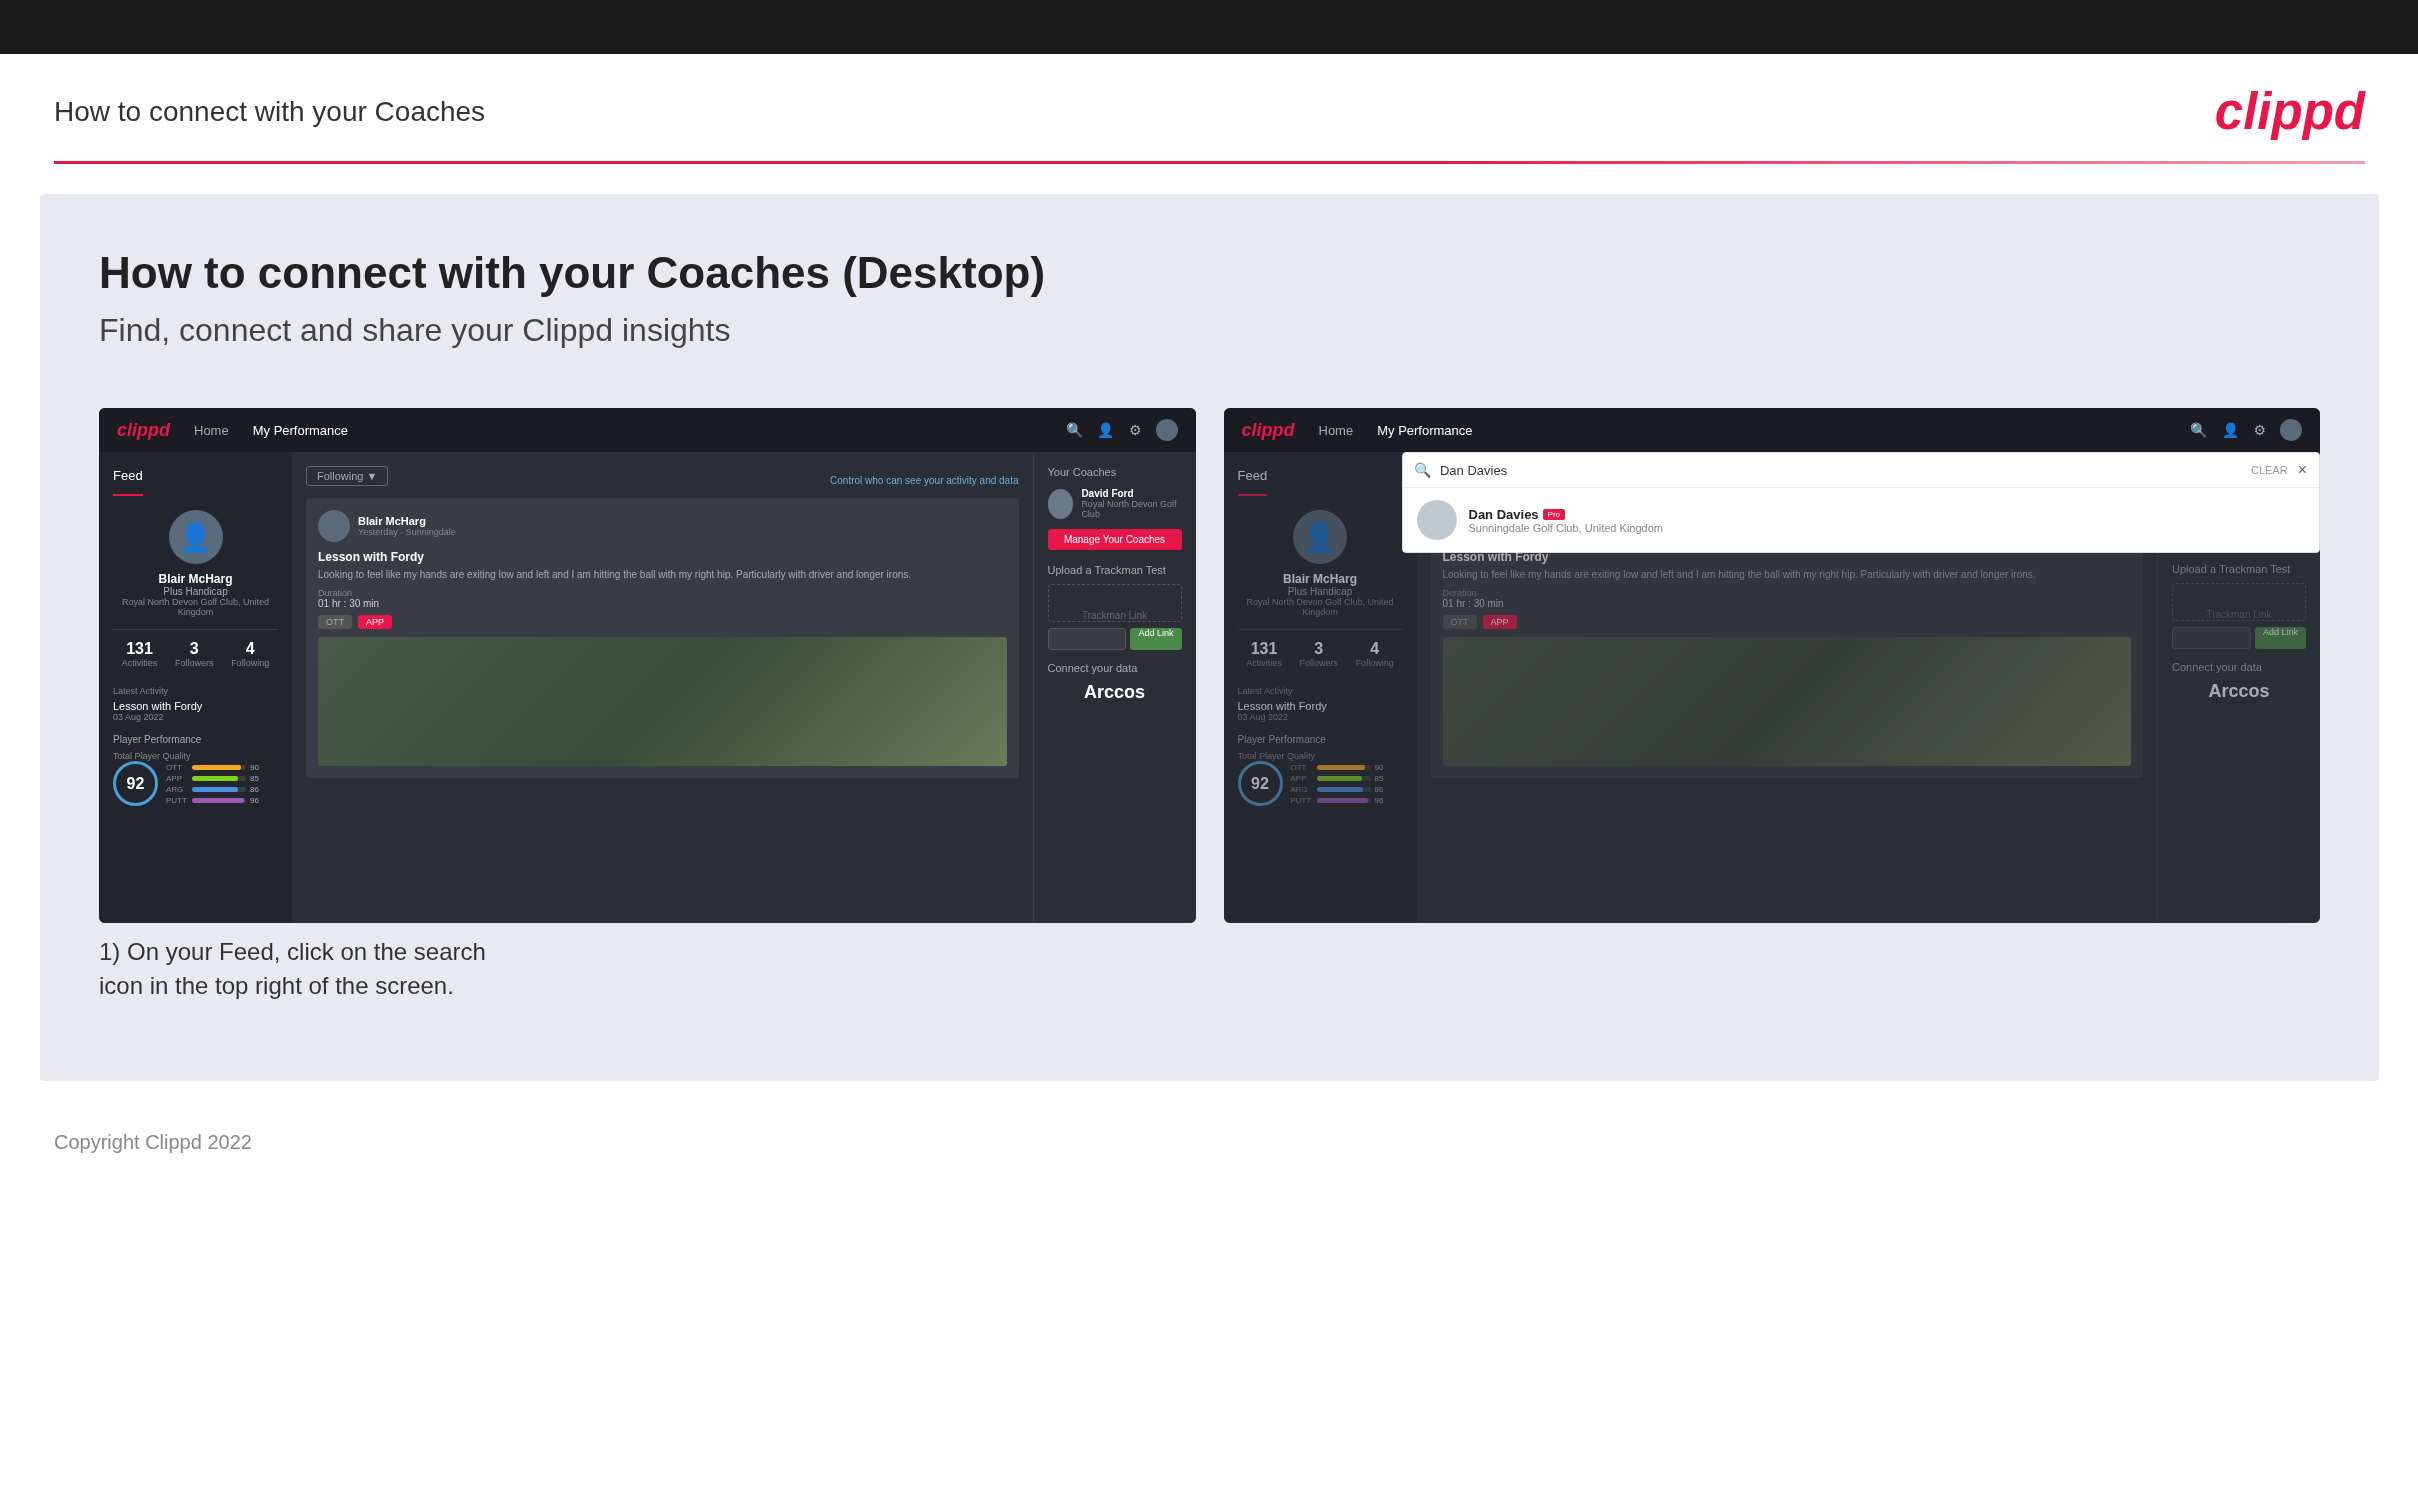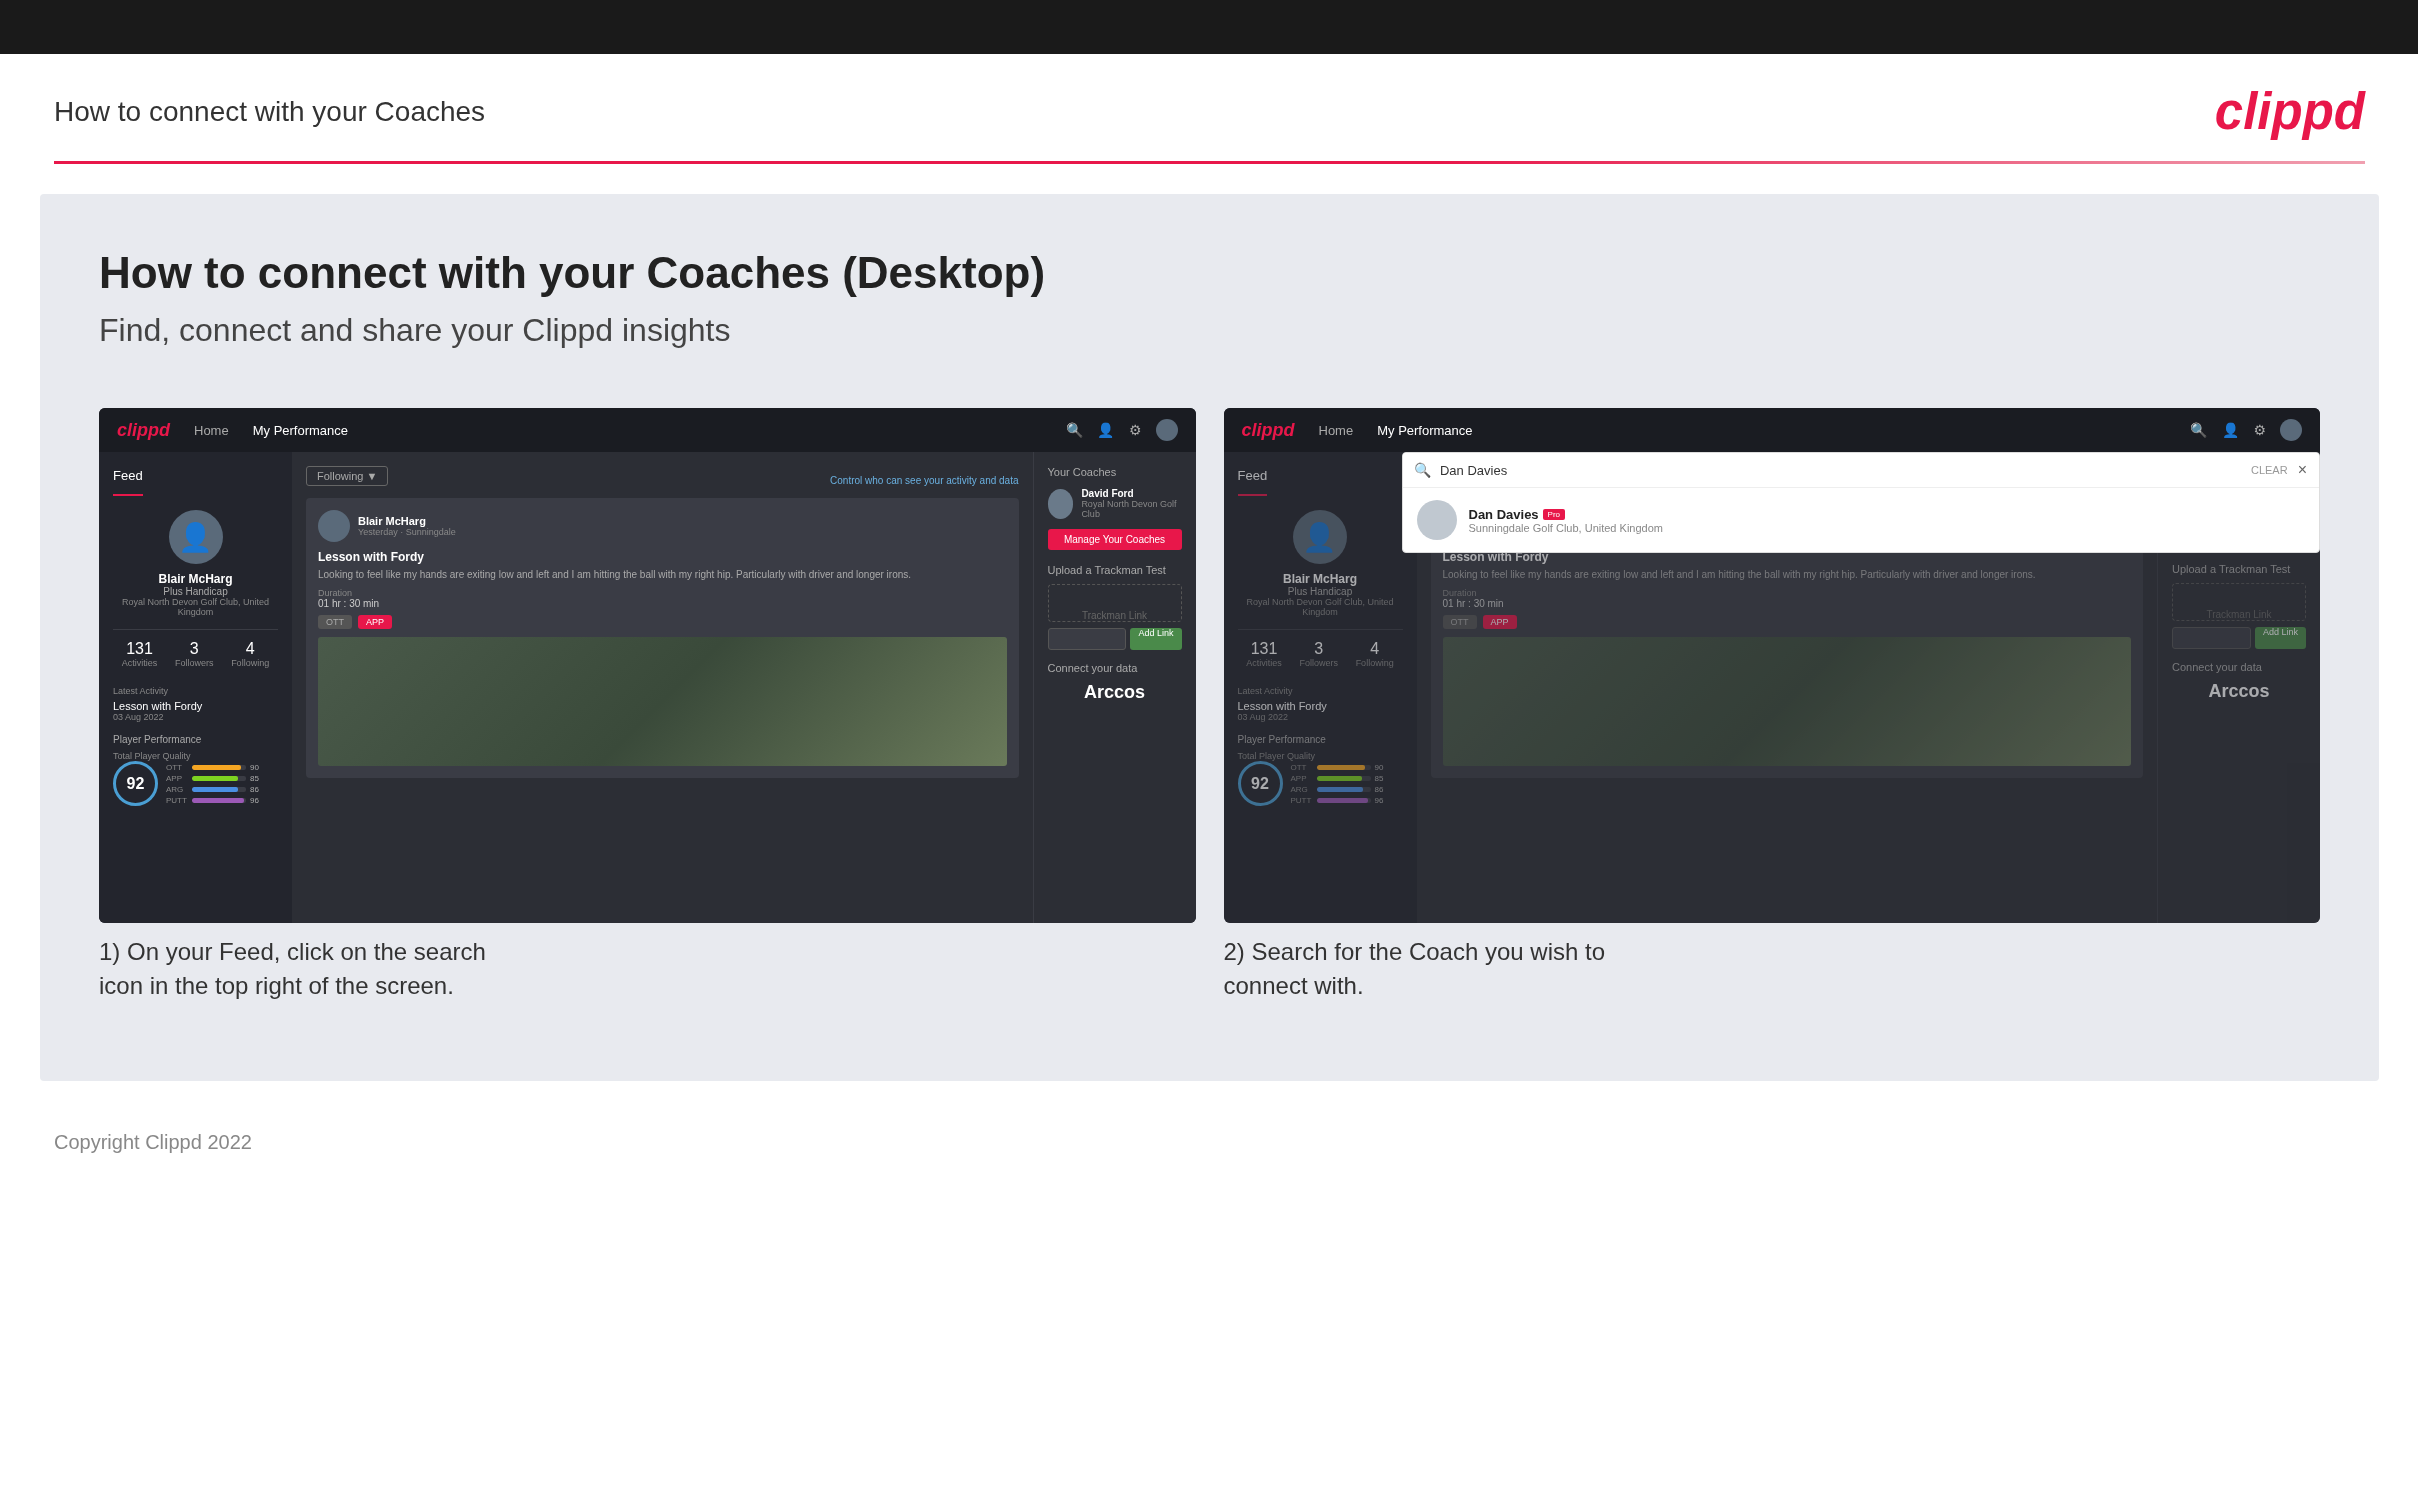--- a/index.html
+++ b/index.html
@@ -174,21 +174,21 @@
       display: flex;
       justify-content: space-around;
       padding: 10px 0;
     }
     .stat-item {
       text-align: center;
     }
     .stat-number {
       color: #fff;
       font-size: 16px;
-      font-weight: 400;
+      font-weight: 700;
     }
     .stat-label {
       color: #888;
       font-size: 9px;
     }
     .latest-activity {
       padding-top: 8px;
     }
     .latest-label {
       color: #888;
@@ -845,23 +845,20 @@
               <div class="trackman-input"></div>
               <div class="add-link-btn">Add Link</div>
             </div>
             <div class="connect-title">Connect your data</div>
             <div class="arccos-logo">Arccos</div>
           </div>
 
         </div>
       </div>
 
-      <div class="caption-text">
-        <span>2) Search for the Coach you wish to<br>connect with.</span>
-      </div>
     </div>
 
   </div>
 </div>
 
 <div class="footer">
   <span>Copyright Clippd 2022</span>
 </div>
 
 

